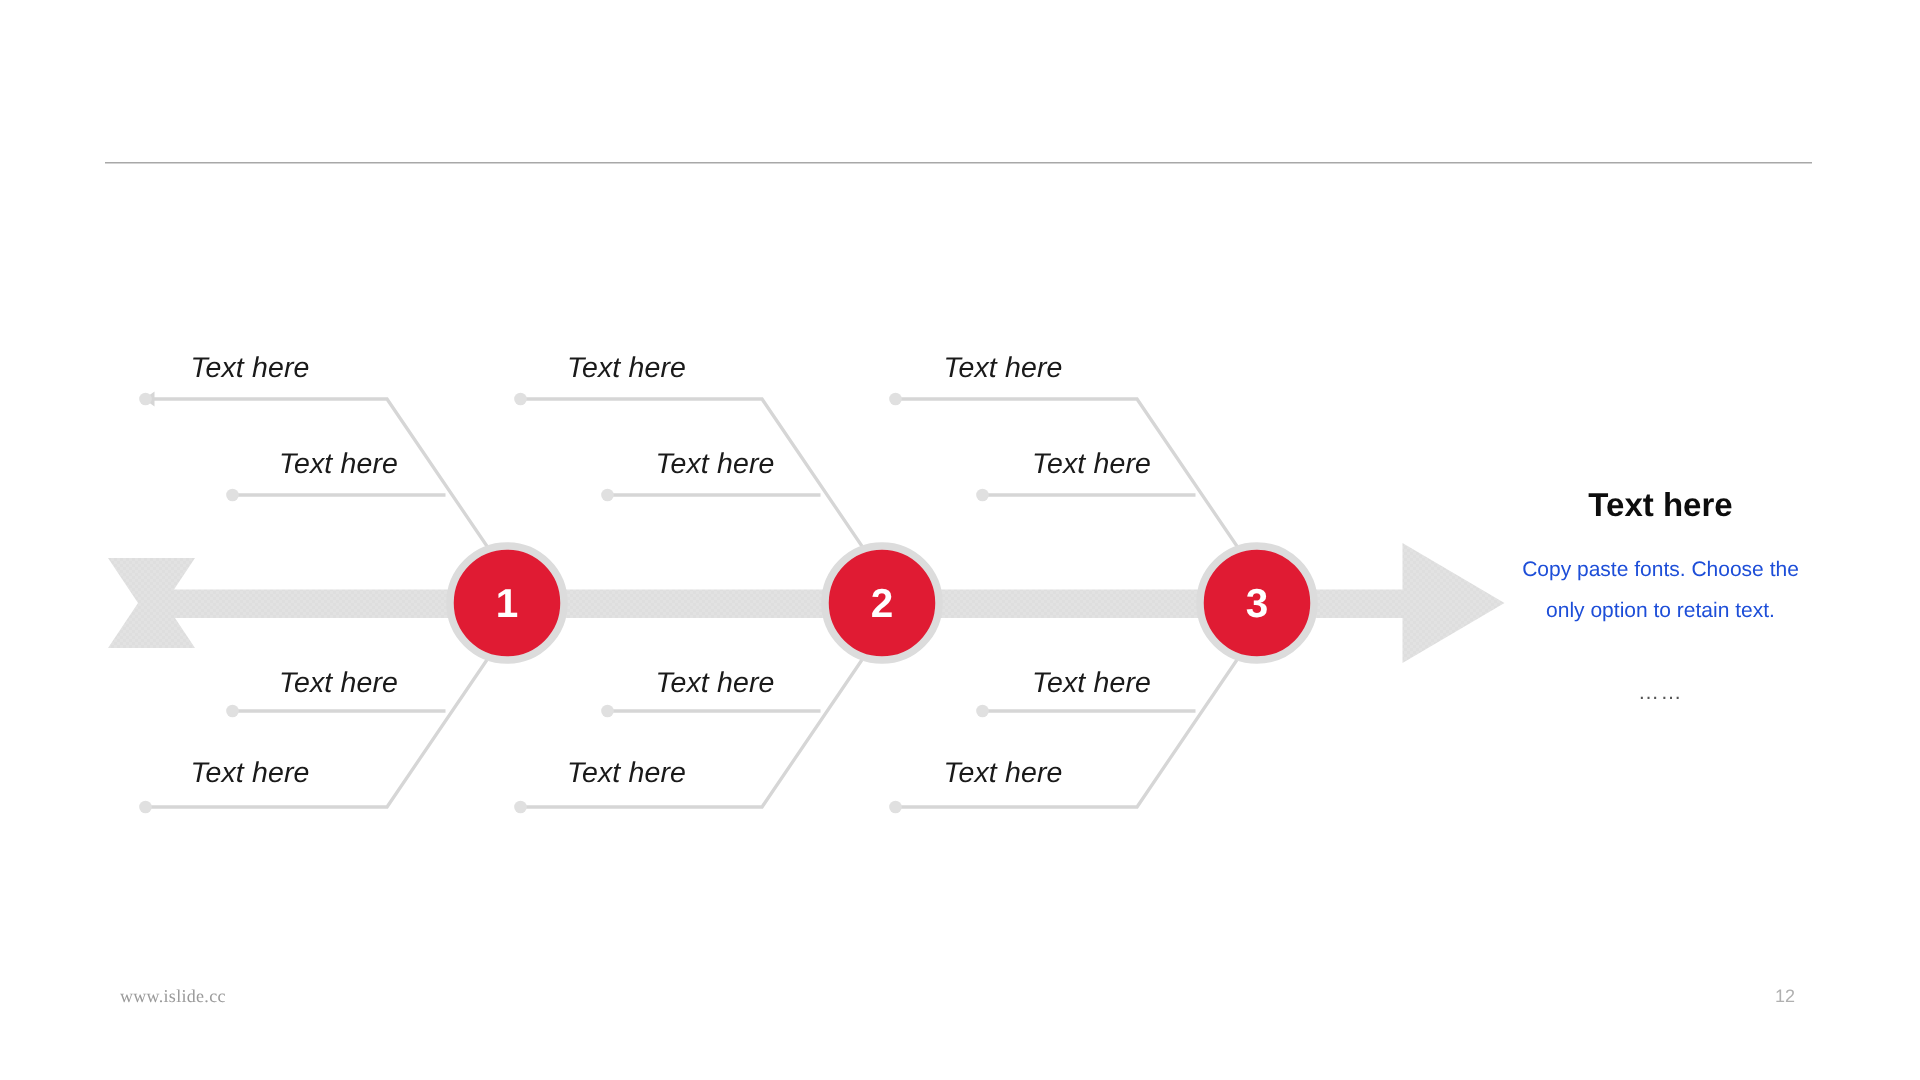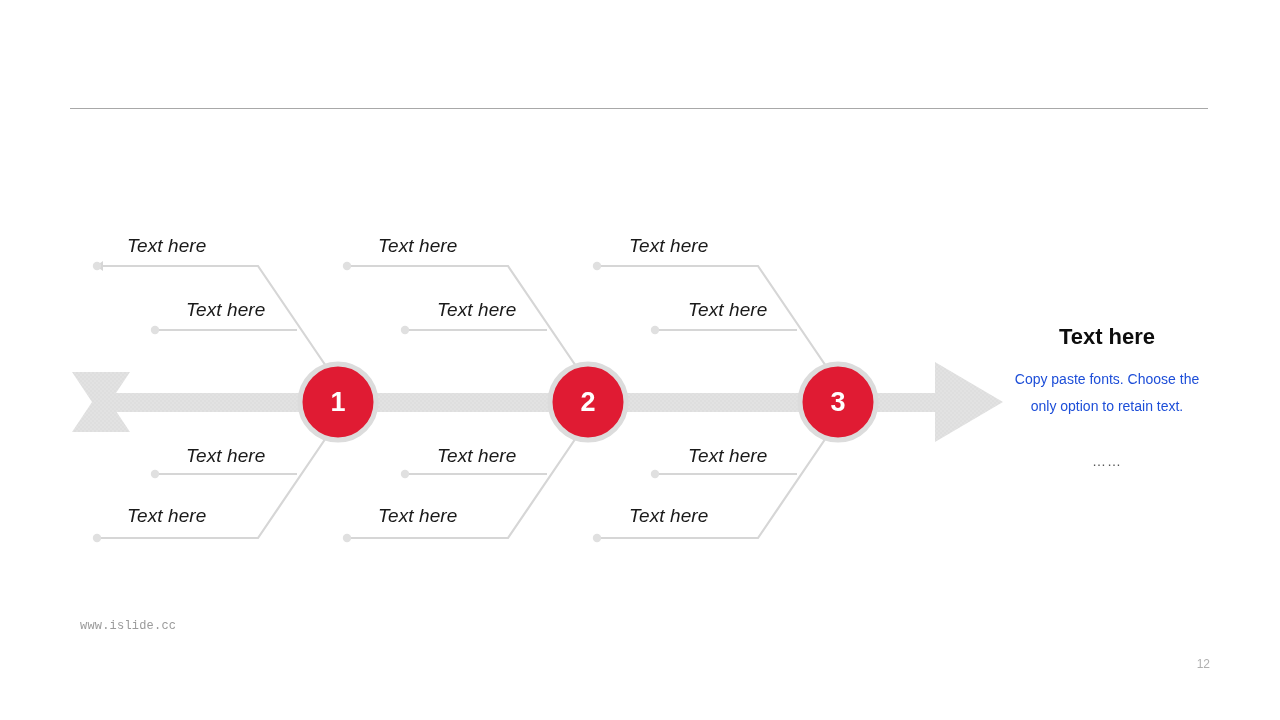--- a/index.html
+++ b/index.html
@@ -93,32 +93,32 @@
     color: #555555;
     line-height: 20px;
     margin: 31px 0 0 0;
     letter-spacing: 1px;
   }
 
   
   #footer-url {
     position: absolute;
     left: 80px;
-    top: 619px;
-    font-family: Liberation Mono, monospace;
+    top: 657px;
+    font-family: Liberation Serif, serif;
     font-size: 12px;
     color: #9a9a9a;
     letter-spacing: 0.2px;
   }
   #footer-page {
     position: absolute;
     left: 1170px;
     top: 657px;
     width: 40px;
-    text-align: right;
+    text-align: center;
     font-family: "Liberation Sans", sans-serif;
     font-size: 12px;
     color: #b0b0b0;
   }
 </style>
 </head>
 <body>
 
 <div id="slide">
 

